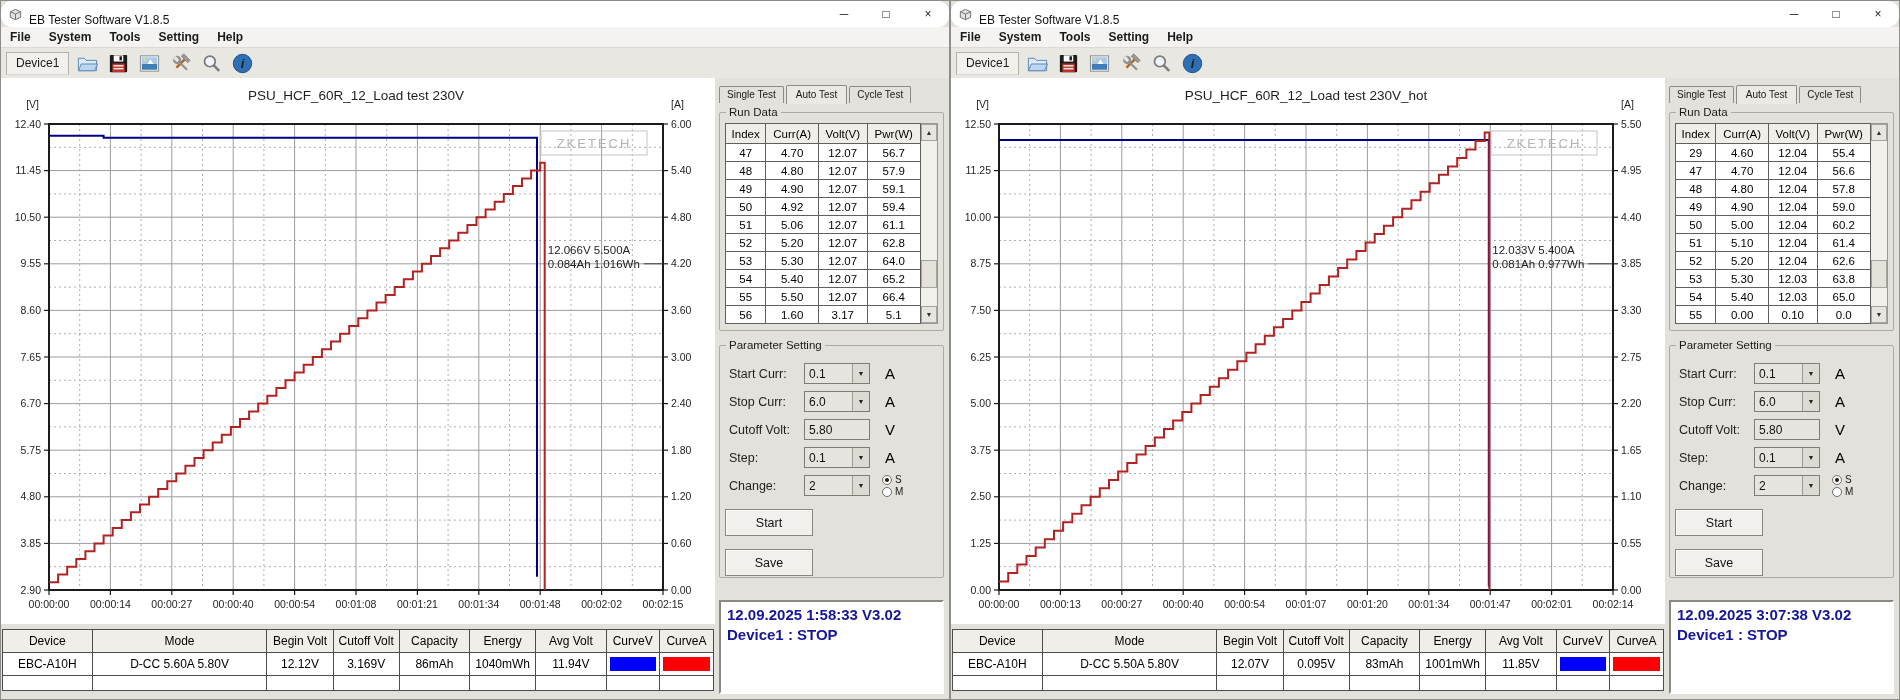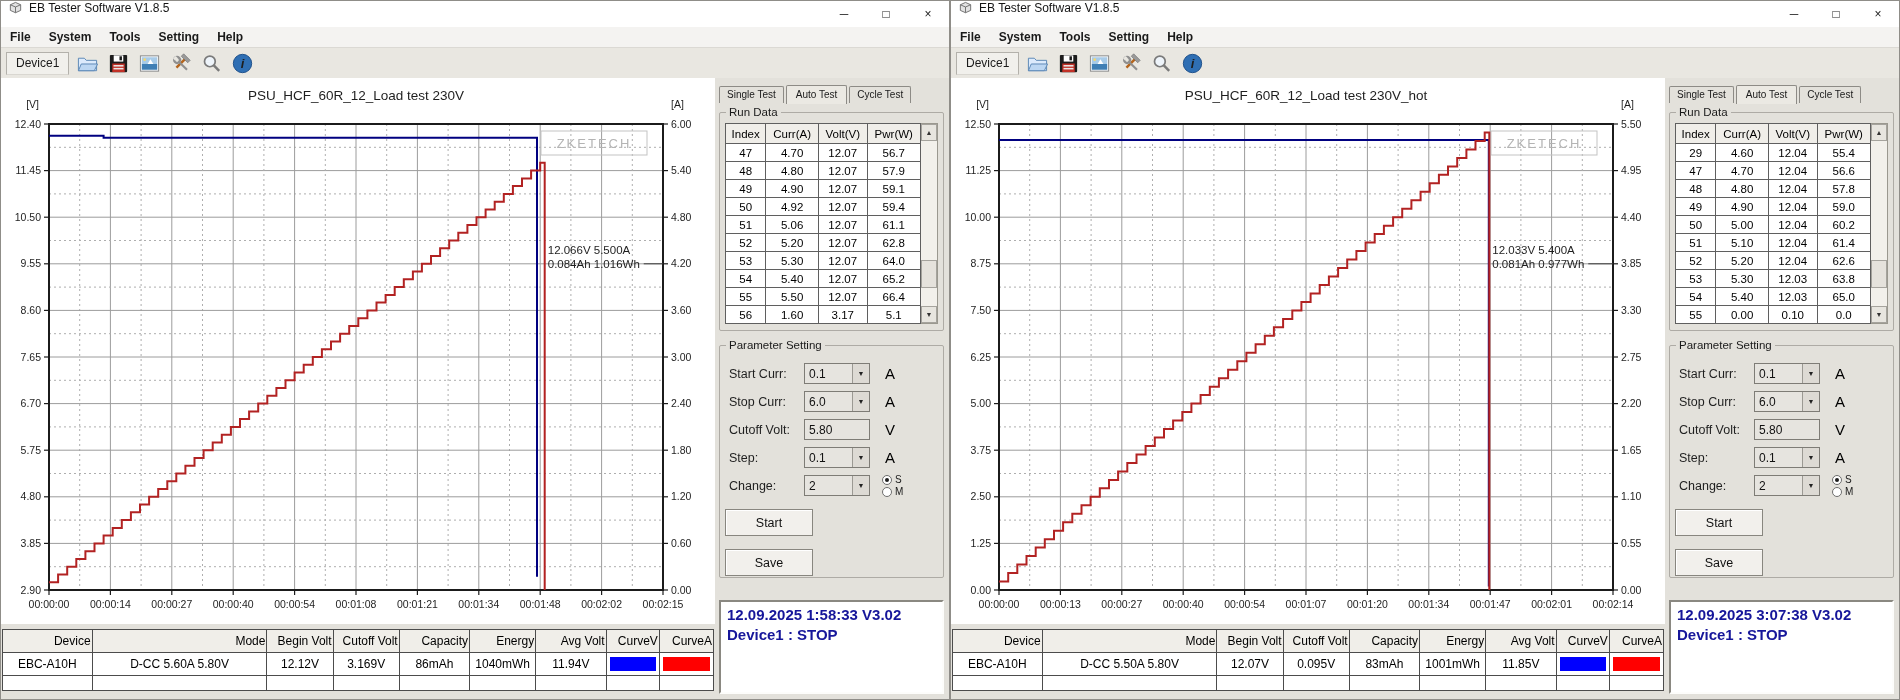--- a/index.html
+++ b/index.html
@@ -1,19 +1,19 @@
 <!DOCTYPE html>
 <html><head>
 <meta charset="utf-8">
 <style>
   html,body{margin:0;padding:0;}
   body{width:1900px;height:700px;overflow:hidden;background:#6b6b6b;display:flex;font-family:"Liberation Sans",sans-serif;}
   .window{width:950px;height:700px;box-sizing:border-box;border:1px solid #8f8d88;background:#E3E1DB;display:flex;flex-direction:column;flex:none;}
   
-  .titlebar{height:26px;background:#ffffff;display:flex;align-items:flex-start;padding-left:7px;gap:6px;flex:none;}
+  .titlebar{height:26px;background:#ffffff;display:flex;align-items:flex-end;padding-left:7px;gap:6px;flex:none;border-radius:11px;}
   .titlebar .title{font-size:12px;color:#141414;}
   .win-controls{margin-left:auto;display:flex;height:100%;}
   .win-btn{width:42px;display:flex;align-items:center;justify-content:center;font-size:12px;color:#222;}
   
   .menubar{height:20px;background:#F4F3F1;display:flex;align-items:center;font-size:12px;color:#1a1a1a;border-bottom:1px solid #dbd9d4;flex:none;font-weight:bold;}
   .menu-item{padding:0 9px;}
   
   .toolbar{height:28px;display:flex;align-items:center;background:#E9E7E1;gap:5px;padding:1px 5px;flex:none;}
   .device-label{font-size:12px;padding:3px 9px 4px;background:#F1F0EC;border:1px solid #b3b1ab;border-bottom-color:#d9d7d1;color:#1a1a1a;}
   .tool-btn{width:27px;height:26px;display:flex;align-items:center;justify-content:center;}
@@ -33,21 +33,21 @@
   .pborder{fill:none;stroke:#1b1b1b;stroke-width:2;}
   .tick{stroke:#1b1b1b;stroke-width:1.2;}
   .ann{font-size:11.5px;}
   .leader{stroke:#3c3c3c;stroke-width:1;}
   .vline{fill:none;stroke-width:2;}
   .cline{fill:none;stroke-width:2;}
   
   .bottom-area{height:70px;flex:none;background:#E3E1DB;padding-top:5px;}
   .bottom-table{border-collapse:collapse;width:712px;margin-left:1px;background:#fff;table-layout:fixed;}
   .bottom-table th,.bottom-table td{border:1px solid #4c4c4c;font-size:12px;font-weight:normal;text-align:center;overflow:hidden;white-space:nowrap;}
-  .bottom-table th{height:20px;background:#F0EEE9;text-align:right;}
+  .bottom-table th{height:20px;background:#F0EEE9;}
   .bottom-table td{height:20px;}
   .bottom-table tr.empty td{height:12px;}
   .curve-swatch{margin:2px;height:14px;}
   
   .right-panel{flex:1;display:flex;flex-direction:column;padding:4px 5px 0 4px;min-width:0;}
   .tabstrip{display:flex;align-items:flex-end;height:21px;font-size:10px;flex:none;}
   .tab{padding:2px 7px 3px;border:1px solid #8d8b86;border-bottom:none;background:#E3E1DB;border-radius:2px 2px 0 0;margin-right:2px;color:#1a1a1a;}
   .tab.active{padding:3px 9px 4px;background:#EBE9E3;position:relative;top:1px;}
   .groupbox{border:1px solid #aeaba5;border-radius:2px;position:relative;padding:10px 5px 6px;background:#E3E1DB;}
   .gb-label{position:absolute;top:-7px;left:6px;background:#E3E1DB;padding:0 3px;font-size:11.5px;color:#1a1a1a;}

